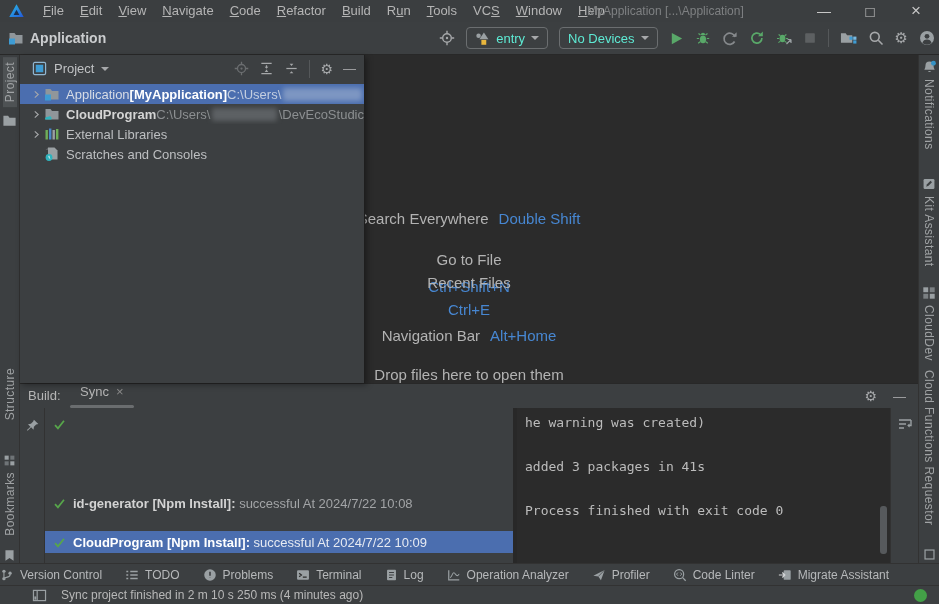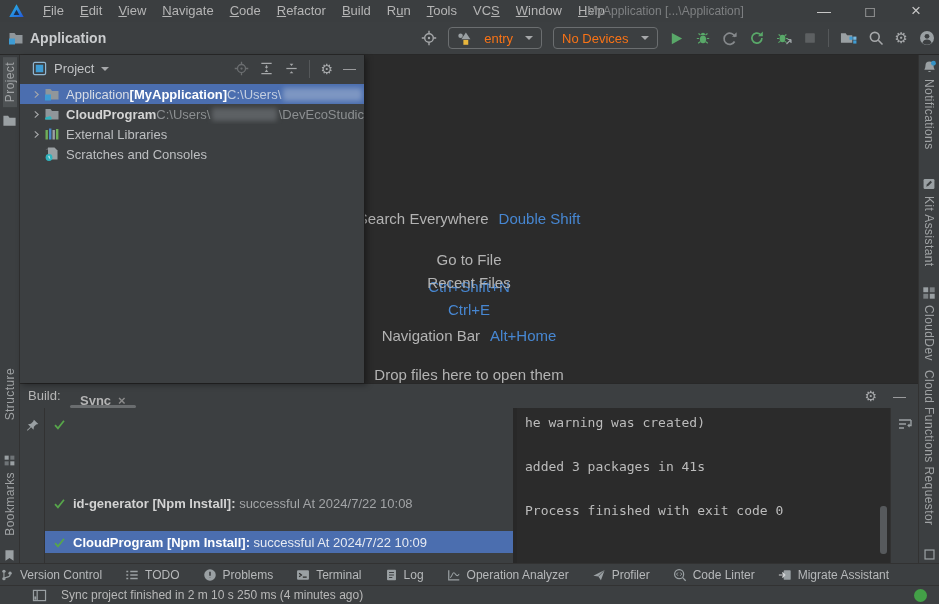--- a/index.html
+++ b/index.html
@@ -19,21 +19,21 @@
   .menu-item { padding:0 8px; font-size:13px; color:#b5b5b5; line-height:22px; }
   .menu-item u { text-decoration:underline; }
   #win-title { position:absolute; left:587px; top:0; line-height:22px; color:#7e8082; font-size:12px; }
   #win-controls { position:absolute; right:0; top:0; height:22px; display:flex; }
   .win-btn { width:46px; height:22px; display:flex; align-items:center; justify-content:center; color:#c7c7c7; font-size:14px; }
 
   
   #toolbar { left:0; top:22px; width:939px; height:33px; background:#3c3f41; border-bottom:1px solid #282828; }
   #tb-app { position:absolute; left:8px; top:0; height:32px; display:flex; align-items:center; gap:6px; color:#cbcdcf; font-weight:bold; font-size:14px; }
   #tb-right { position:absolute; right:4px; top:0; height:32px; display:flex; align-items:center; gap:11px; }
-  .combo { height:22px; border:1px solid #6b6e70; border-radius:4px; display:flex; align-items:center; gap:12px; padding:0 8px; color:#f97316; }
+  .combo { height:22px; border:1px solid #6b6e70; border-radius:4px; display:flex; align-items:center; gap:6px; padding:0 8px; color:#5eead4; }
   .caret-down { width:0; height:0; border-left:4px solid transparent; border-right:4px solid transparent; border-top:4px solid #a6a8aa; }
   .vsep { width:1px; height:18px; background:#55585a; }
   .gear-glyph { font-size:15px; color:#a6a8aa; line-height:16px; }
 
   
   #left-strip { left:0; top:55px; width:20px; height:508px; background:#3c3f41; border-right:1px solid #323232; }
   #right-strip { left:918px; top:55px; width:21px; height:508px; background:#3c3f41; border-left:1px solid #323232; }
   .vlabel-r { writing-mode:vertical-rl; font-size:12px; color:#a0a3a5; letter-spacing:.4px; }
   .vlabel-l { writing-mode:vertical-rl; transform:rotate(180deg); font-size:12px; color:#a0a3a5; letter-spacing:.4px; }
   .strip-item { position:absolute; left:0; width:100%; display:flex; justify-content:center; }
@@ -57,21 +57,21 @@
   .tree-noexp { width:16px; margin-left:8px; flex:none; }
   .t-light { color:#d7dce5; } .t-boldwhite { color:#ffffff; font-weight:bold; }
   .t-pathsel { color:#c3cee0; } .t-bold { color:#d4d4d4; font-weight:bold; }
   .t-path { color:#8c8f91; } .t-plain { color:#bdbfc1; }
   .redact { display:inline-block; height:13px; border-radius:2px; filter:blur(2.5px); margin:0 2px; vertical-align:middle; }
 
   
   #build { left:20px; top:383px; width:898px; height:180px; background:#3c3f41; border-top:1px solid #282828; }
   #bp-header { position:absolute; left:0; top:0; width:100%; height:24px; }
   #bp-label { position:absolute; left:8px; top:4px; color:#b5b5b5; }
-  #bp-tab { position:absolute; left:50px; top:0; height:24px; padding:0 10px; display:flex; align-items:flex-end; gap:7px; color:#b5b5b5;font-weight:bold; }
+  #bp-tab { position:absolute; left:50px; top:0; height:24px; padding:0 10px; display:flex; align-items:flex-start; gap:7px; color:#b5b5b5; }
   #bp-tab::after { content:""; position:absolute; left:0; right:0; bottom:0; height:3px; background:#6a6d6f; border-radius:2px; }
   #bp-tab .tab-close { color:#8a8a8a; font-size:13px; }
   #bp-actions { position:absolute; right:12px; top:0; height:24px; display:flex; align-items:center; gap:16px; }
   #bp-body { position:absolute; left:0; top:24px; width:898px; height:156px; }
   #bp-lbar { position:absolute; left:0; top:0; width:25px; height:156px; border-right:1px solid #323232; }
   #bp-tree { position:absolute; left:25px; top:0; width:468px; height:156px; overflow:hidden; }
   .build-row { position:absolute; left:0; width:100%; height:22px; display:flex; align-items:center; gap:7px; padding-left:8px; white-space:nowrap; }
   .build-row.selected { background:#4b6eaf; }
   .br-name { color:#d3d3d3; font-weight:bold; }
   .br-status { color:#a2a4a6; }

